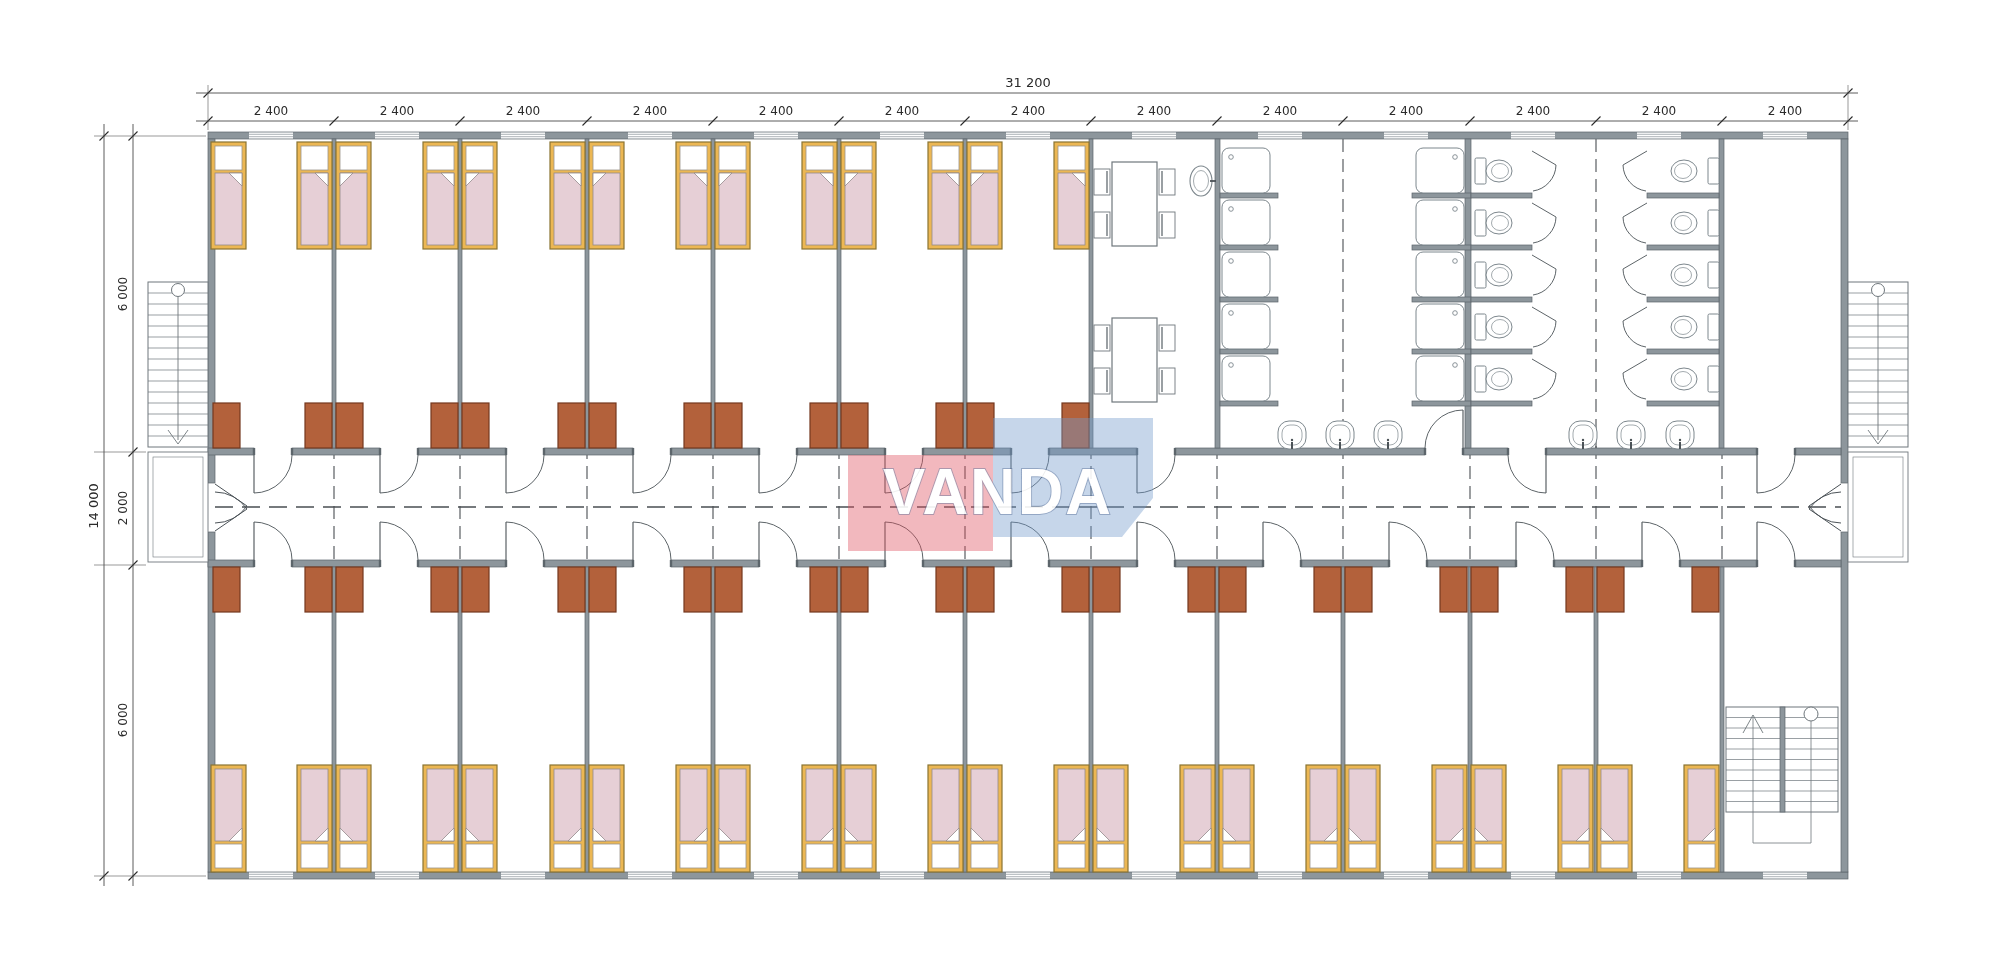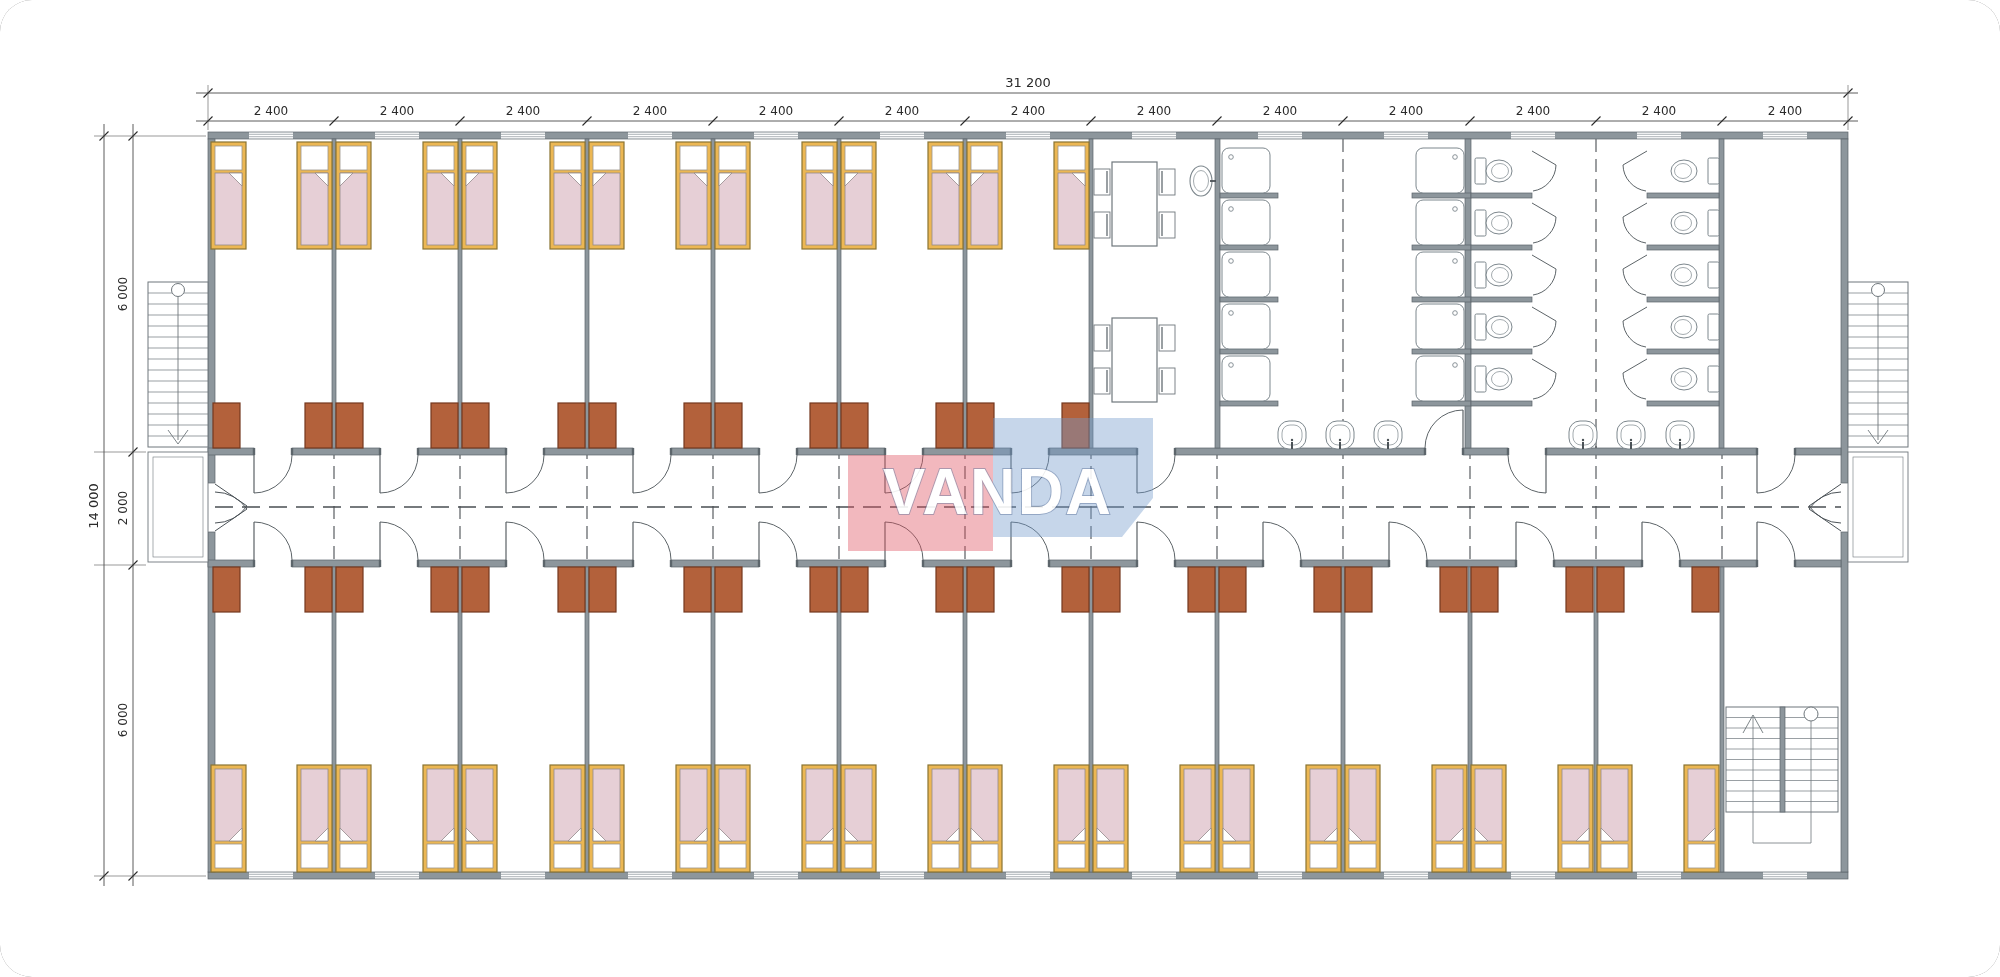--- a/index.html
+++ b/index.html
@@ -1,18 +1,18 @@
 <!DOCTYPE html>
 <html><head>
 <meta charset="utf-8">
 <title>Floor Plan</title>
 <style>
   html,body{margin:0;padding:0;background:#fff;}
   .stage{position:relative;width:2000px;height:977px;background:#737373;overflow:hidden;
-         font-family:"DejaVu Sans",sans-serif;border-radius:32px;}
+         font-family:"DejaVu Sans",sans-serif;}
   svg{position:absolute;left:0;top:0;}
   .dim-text{font-family:"DejaVu Sans",sans-serif;fill:#2a2a2a;}
   .logo-red{fill:rgba(224,83,95,0.45);}
   .logo-blue{fill:rgba(116,155,205,0.45);}
   .logo-text{font-family:"Liberation Sans","DejaVu Sans",sans-serif;font-weight:bold;
              font-size:64px;fill:#ffffff;letter-spacing:2px;
              paint-order:stroke;stroke:rgba(70,95,140,0.45);stroke-width:2px;}
 </style>
 </head>
 <body>

